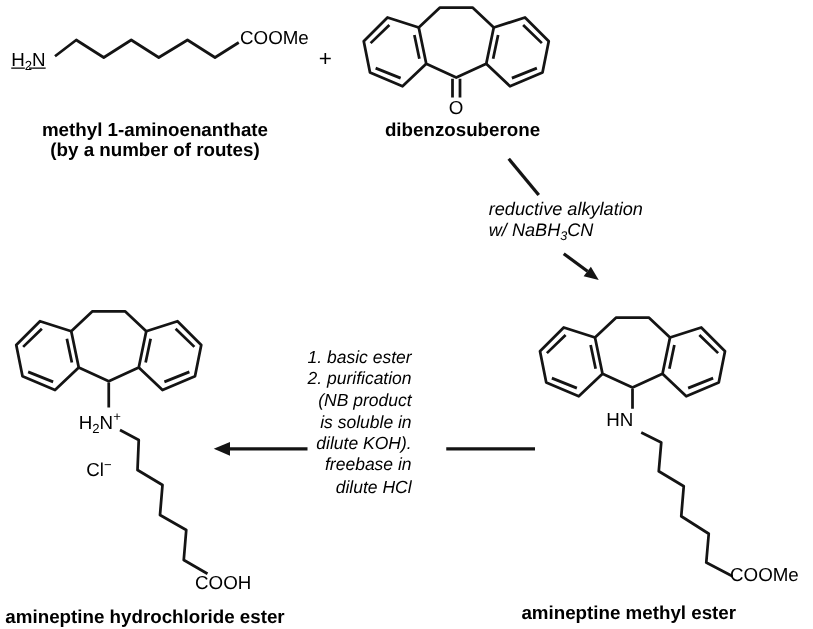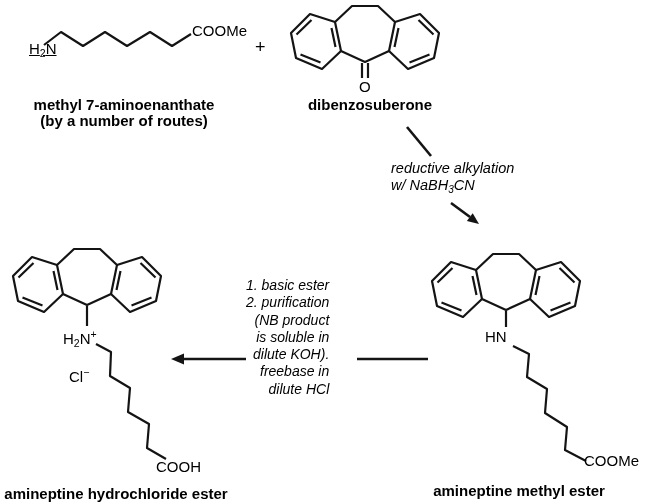--- a/index.html
+++ b/index.html
@@ -62,40 +62,40 @@
       <polygon class="ah" points="479,224 466.9,220.9 472.7,213.3"></polygon>
     </g>
 
     <g>
       <line class="arrow" x1="428" y1="359" x2="357" y2="359"></line>
       <line class="arrow" x1="246" y1="359" x2="183" y2="359"></line>
       <polygon class="ah" points="171,359 184,353.5 184,364.5"></polygon>
     </g>
   </svg>
 
-  <div class="atom" style="left:29px;top:41px;text-decoration:underline;"><span>H</span><sub>2</sub><span>N</span></div>
+  <div class="atom" style="left:9px;top:41px;text-decoration:underline;"><span>H</span><sub>2</sub><span>N</span></div>
   <div class="atom" style="left:192px;top:23px;">COOMe</div>
   <div class="caption" style="left:14px;top:97px;width:220px;">
-    <div>methyl 7-aminoenanthate</div>
+    <div>methyl 1-aminoenanthate</div>
     <div>(by a number of routes)</div>
   </div>
 
   <div class="plus" style="left:255px;top:38px;">+</div>
 
   <div class="atom" style="left:359px;top:79px;">O</div>
   <div class="caption" style="left:295px;top:97px;width:150px;">dibenzosuberone</div>
 
   <div class="cond-step1" style="left:391px;top:160px;">
     <div><span>reductive alkylation</span></div>
     <div><span>w/ NaBH</span><sub>3</sub><span>CN</span></div>
   </div>
 
   <div class="atom" style="left:485px;top:329px;">HN</div>
   <div class="atom" style="left:584px;top:453px;">COOMe</div>
-  <div class="caption" style="left:419px;top:483px;width:200px;">amineptine methyl ester</div>
+  <div class="caption" style="left:403px;top:483px;width:200px;">amineptine methyl ester</div>
 
   <div class="cond" style="left:246px;top:277px;">
     <div>1. basic ester</div>
     <div>2. purification</div>
     <div>(NB product</div>
     <div>is soluble in</div>
     <div>dilute KOH).</div>
     <div>freebase in</div>
     <div>dilute HCl</div>
   </div>

